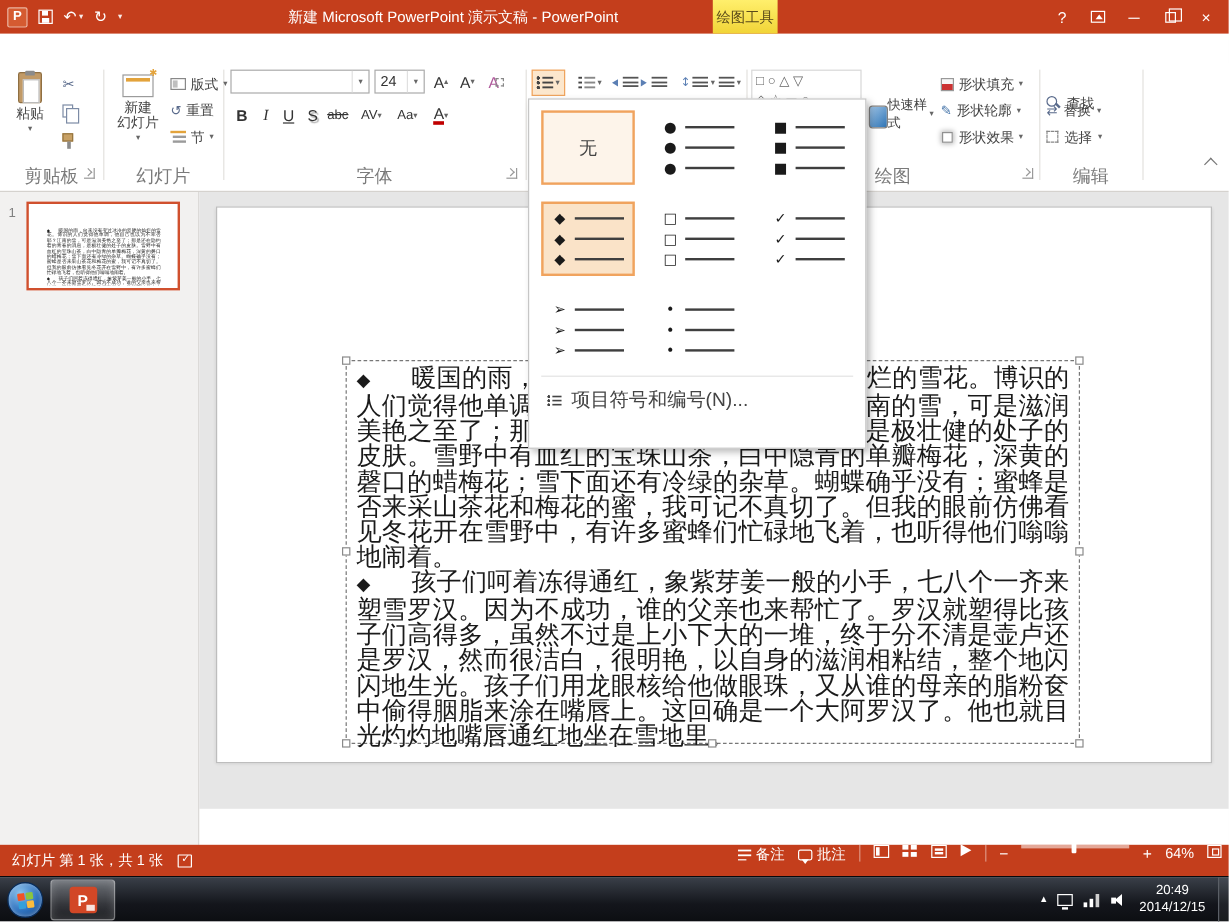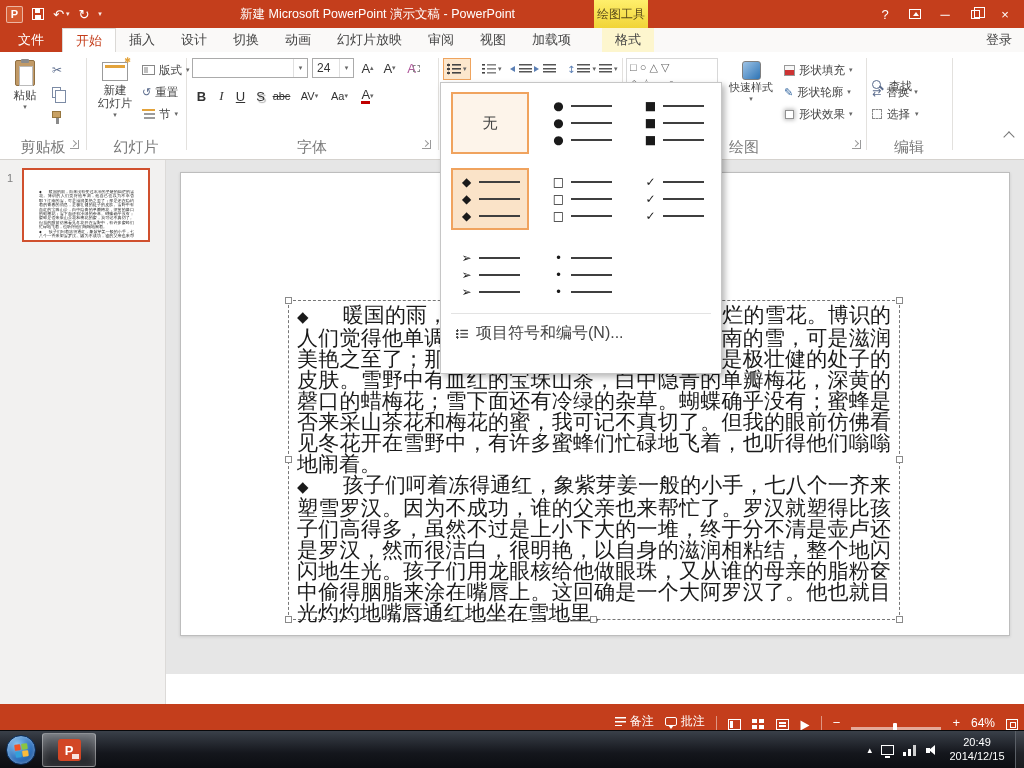--- a/index.html
+++ b/index.html
@@ -96,21 +96,21 @@
     linear-gradient(#555,#555) 0 1px/13px 1.5px no-repeat,
     linear-gradient(#555,#555) 0 4.5px/13px 1.5px no-repeat,
     linear-gradient(#555,#555) 0 8px/13px 1.5px no-repeat,
     linear-gradient(#555,#555) 0 11.5px/8px 1.5px no-repeat; }
   .ind::before { content:""; position:absolute; left:-6px; top:8px; border-top:3.5px solid transparent; border-bottom:3.5px solid transparent; }
   .ind-dec::before { border-right:5px solid #5B7FB4; }
   .ind-inc::before { border-left:5px solid #5B7FB4; }
   .i-spc { font-size:10px; color:#5B7FB4; }
   
   .shape-gallery { position:absolute; left:626px; top:6px; width:92px; height:44px; border:1px solid #D8D8D8; display:flex; flex-wrap:wrap; align-content:flex-start; padding:2px 3px; gap:3px; font-size:11px; color:#666; }
-  .qstyles { position:absolute; left:724px; top:4px; width:54px; height:78px; display:flex; flex-direction:column; align-items:center; font-size:11px; color:#444; }
+  .qstyles { position:absolute; left:724px; top:4px; width:54px; height:78px; display:flex; flex-direction:row; align-items:center; font-size:11px; color:#444; }
   .i-qstyle { width:19px; height:19px; border:1px solid #7F7F7F; border-radius:3px; background:linear-gradient(135deg,#9DC3E6,#2E74B5); margin-top:5px; }
   .shaperow { position:absolute; left:784px; height:20px; display:flex; align-items:center; gap:4px; font-size:11.5px; color:#444; white-space:nowrap; }
   .i-fill { width:11px; height:11px; border:1px solid #999; background:linear-gradient(#f7f7f7 45%, #C33 45%); }
   .i-outline { font-size:11px; color:#3D6EA5; }
   .i-effects { width:9px; height:9px; border:1px solid #909090; box-shadow:0 0 4px 1px #B8B8B8; margin:0 1px; }
   
   .editrow { position:absolute; left:872px; height:20px; display:flex; align-items:center; gap:5px; font-size:11.5px; color:#444; white-space:nowrap; }
   .i-find { position:relative; width:12px; height:12px; }
   .i-find::before { content:""; position:absolute; left:0; top:0; width:7px; height:7px; border:1.6px solid #5A6B8C; border-radius:50%; }
   .i-find::after { content:""; position:absolute; left:7px; top:7px; width:5px; height:1.8px; background:#5A6B8C; transform:rotate(45deg); }
@@ -153,21 +153,21 @@
   .h-sw{left:-4px;bottom:-4px;} .h-s{left:50%;margin-left:-4px;bottom:-4px;} .h-se{right:-4px;bottom:-4px;}
 
   
   .notes { position:absolute; left:166px; top:674px; width:858px; height:30px; background:#F3F2F1; border-top:1px solid #D8D6D4; font-size:13px; color:#808080; line-height:30px; padding-left:17px; }
 
   
   .statusbar { position:absolute; left:0; top:704px; width:1024px; height:26px; background:#C43E1C; color:#fff; font-size:12px; }
   .sb-left { position:absolute; left:10px; top:0; height:26px; display:flex; align-items:center; gap:12px; }
   .i-spell { position:relative; width:12px; height:11px; border:1.2px solid #fff; border-radius:1px; }
   .i-spell::after { content:"✓"; position:absolute; left:2px; top:-3px; font-size:9px; color:#fff; }
-  .sb-right { position:absolute; right:6px; top:0; height:26px; display:flex; align-items:flex-end; gap:11px; }
+  .sb-right { position:absolute; right:6px; top:0; height:26px; display:flex; align-items:flex-start; gap:11px; }
   .sb-item { display:flex; align-items:center; gap:4px; }
   .i-noteslines { width:11px; height:9px; background:
     linear-gradient(#fff,#fff) 0 0/11px 1.5px no-repeat,
     linear-gradient(#fff,#fff) 0 4px/11px 1.5px no-repeat,
     linear-gradient(#fff,#fff) 0 8px/7px 1.5px no-repeat; }
   .i-comment { position:relative; width:12px; height:9px; border:1.2px solid #fff; border-radius:2px; }
   .i-comment::after { content:""; position:absolute; left:2px; bottom:-4px; border-left:3px solid transparent; border-right:3px solid transparent; border-top:4px solid #fff; }
   .sb-sep { width:1px; height:14px; background:rgba(255,255,255,.45); }
   .vico { width:13px; height:11px; border:1.2px solid #fff; position:relative; }
   .vico.normal::before { content:""; position:absolute; left:1px; top:1px; width:3px; height:7px; background:#fff; }
@@ -233,34 +233,20 @@
     <div class="ctx-tabgroup">绘图工具</div>
     <div class="winctl">
       <span>?</span>
       <span><i class="i-ribopt"></i></span>
       <span>─</span>
       <span><i class="i-restore"></i></span>
       <span>×</span>
     </div>
   </div>
 
-  <div class="tabrow">
-    <span class="tab file">文件</span>
-    <span class="tab active">开始</span>
-    <span class="tab">插入</span>
-    <span class="tab">设计</span>
-    <span class="tab">切换</span>
-    <span class="tab">动画</span>
-    <span class="tab">幻灯片放映</span>
-    <span class="tab">审阅</span>
-    <span class="tab">视图</span>
-    <span class="tab">加载项</span>
-    <span class="tab contextual">格式</span>
-    <span class="signin">登录</span>
-  </div>
 
   <div class="ribbon">
     <i class="rsep" style="left:86px"></i>
       <i class="rsep" style="left:186px"></i>
       <i class="rsep" style="left:438px"></i>
       <i class="rsep" style="left:622px"></i>
       <i class="rsep" style="left:866px"></i>
       <i class="rsep" style="left:952px"></i>
 
     <div class="bigbtn" style="left:4px">
@@ -540,20 +526,24 @@
       <div class="bm-item"></div>
     </div>
     <div class="bm-sep"></div>
     <div class="bm-footer">
         <i class="i-bullets" style="transform:scale(.85)"></i>
         <span>项目符号和编号(N)...</span>
       </div>
   </div>
 
   <div class="statusbar">
+    <div class="sb-left">
+      <span>幻灯片 第 1 张，共 1 张</span>
+      <i class="i-spell"></i>
+    </div>
     <div class="sb-right">
       <span class="sb-item">
           <i class="i-noteslines"></i>
           <span>备注</span>
         </span>
       <span class="sb-item">
           <i class="i-comment"></i>
           <span>批注</span>
         </span>
       <i class="sb-sep"></i>

